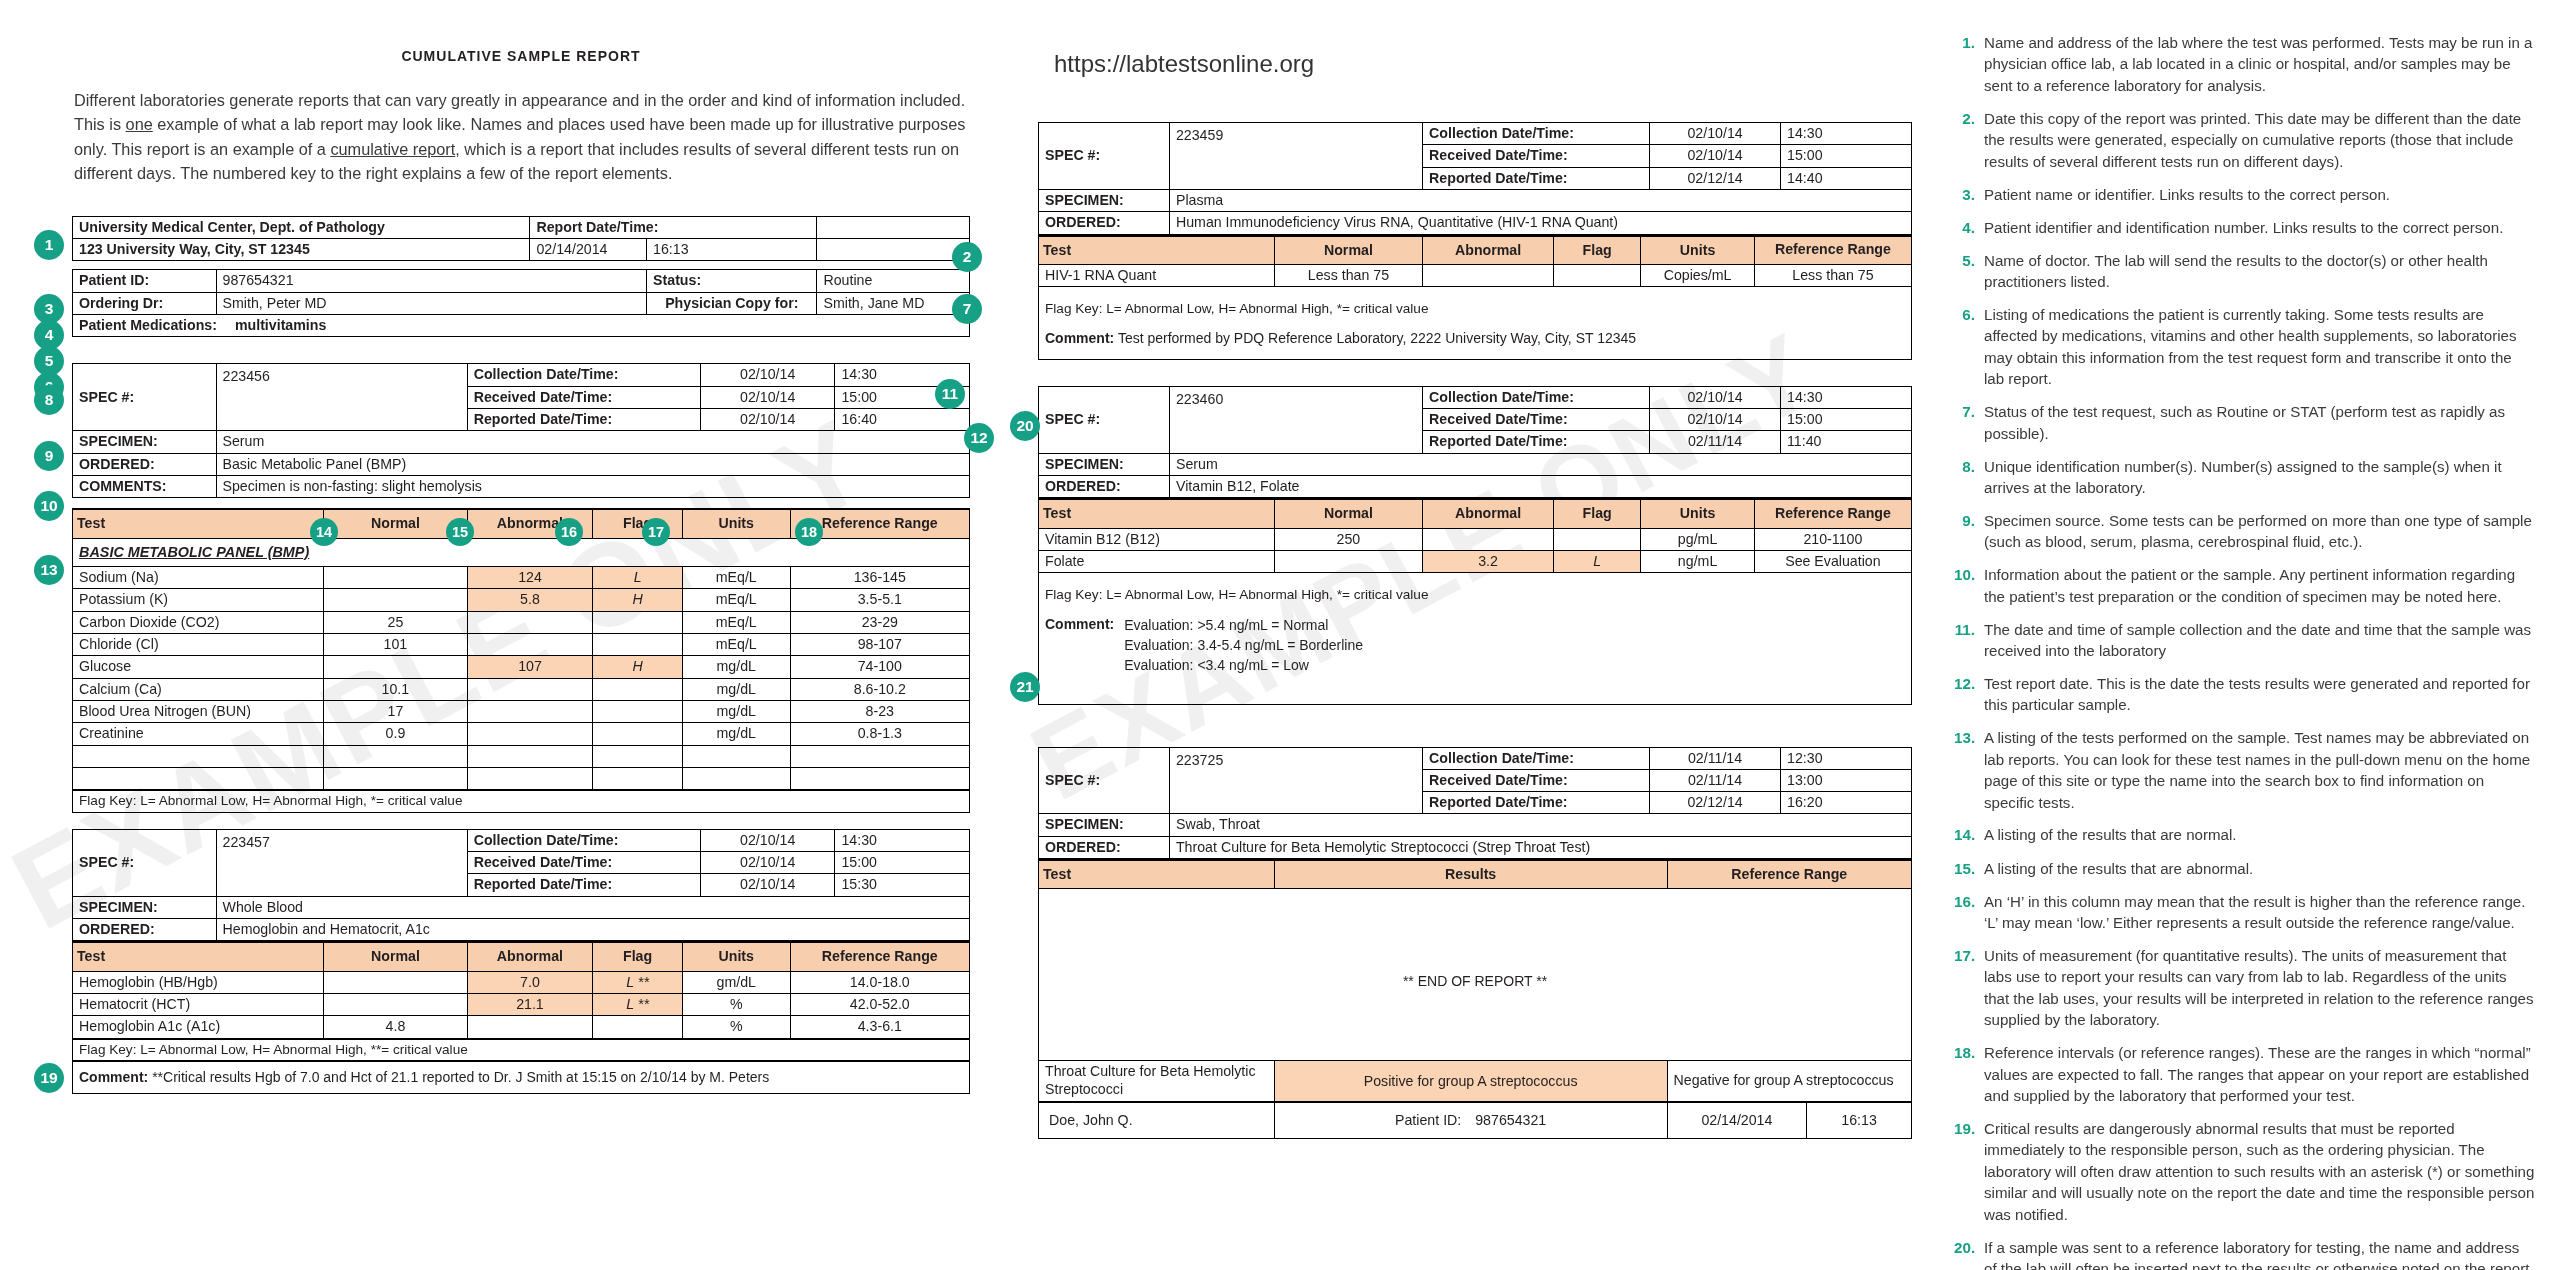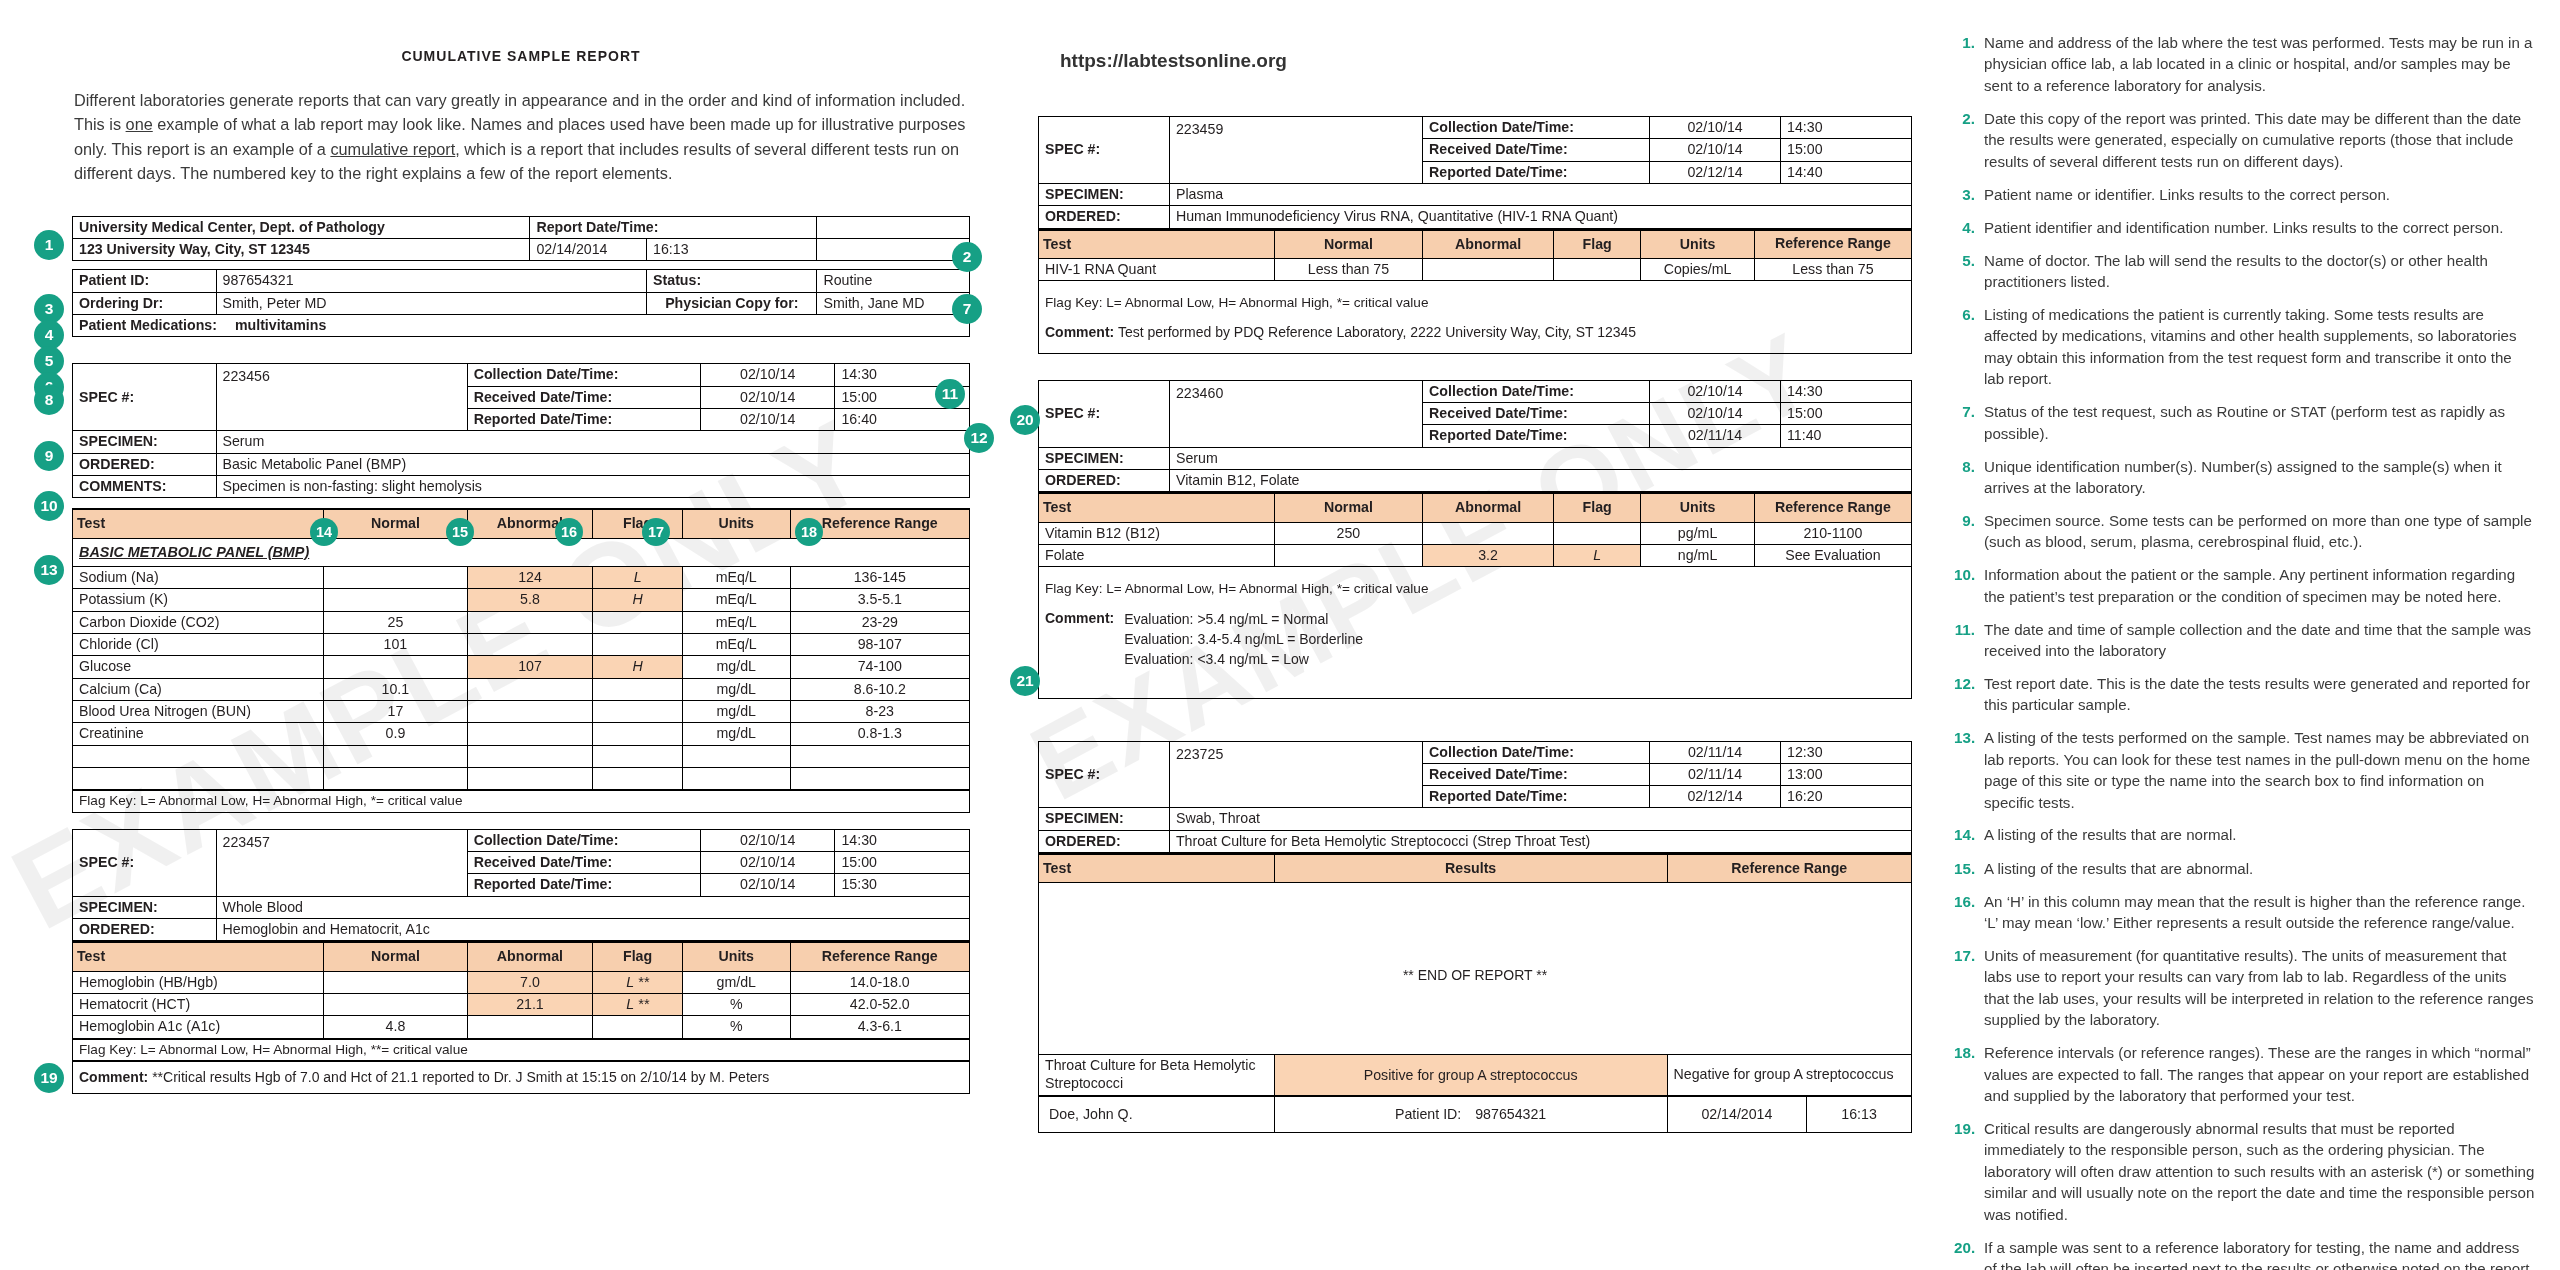--- a/index.html
+++ b/index.html
@@ -61,21 +61,21 @@
   .bub {
     position:absolute; width:30px; height:30px; border-radius:50%;
     background:#16a085; color:#fff; font-weight:700; font-size:15.5px;
     display:flex; align-items:center; justify-content:center;
     z-index:40; font-family:"Liberation Sans", sans-serif;
   }
   .bub.sm { width:28px; height:28px; font-size:14.5px; }
 
   
   .col2 { width:930px; padding:38px 28px 0 28px; position:relative; z-index:10; }
-  .url { font-size:19px; color:#333; margin:12px 0 26px 22px;font-weight:bold; }
+  .url { font-size:24px; color:#333; margin:12px 0 26px 16px; }
   .endrep { height:172px; text-align:center; vertical-align:top; padding-top:16px !important; font-size:14px; }
   .footerbar td { font-size:14.2px; padding:9px 10px; }
 
   
   .col3 { width:620px; padding:32px 24px 0 14px; position:relative; z-index:10; }
   .keylist { list-style:none; margin:0; padding:0; }
   .keyitem { display:flex; margin-bottom:11.5px; }
   .keynum {
     color:#16a085; font-weight:700; font-size:15.2px;
     min-width:30px; text-align:right; padding-right:9px; flex:0 0 30px;

